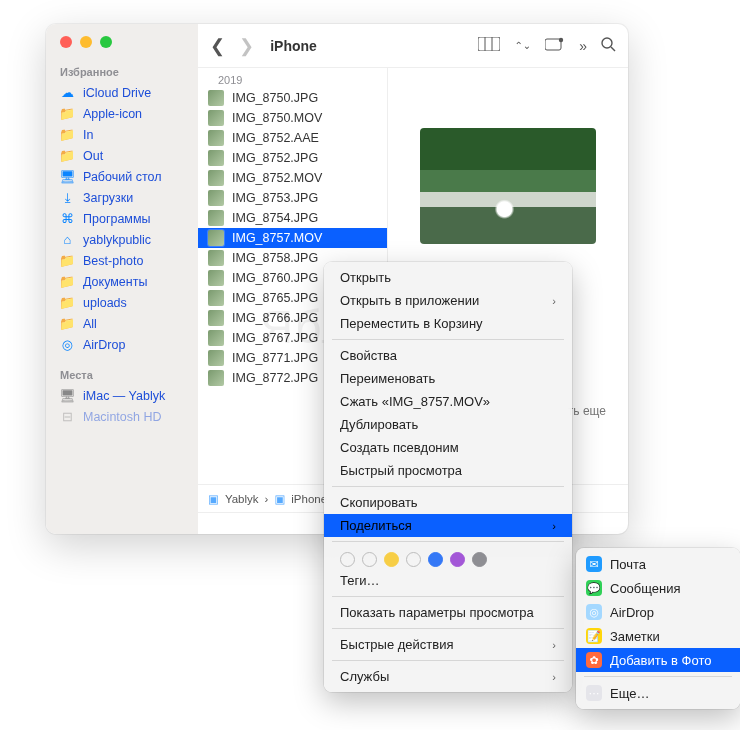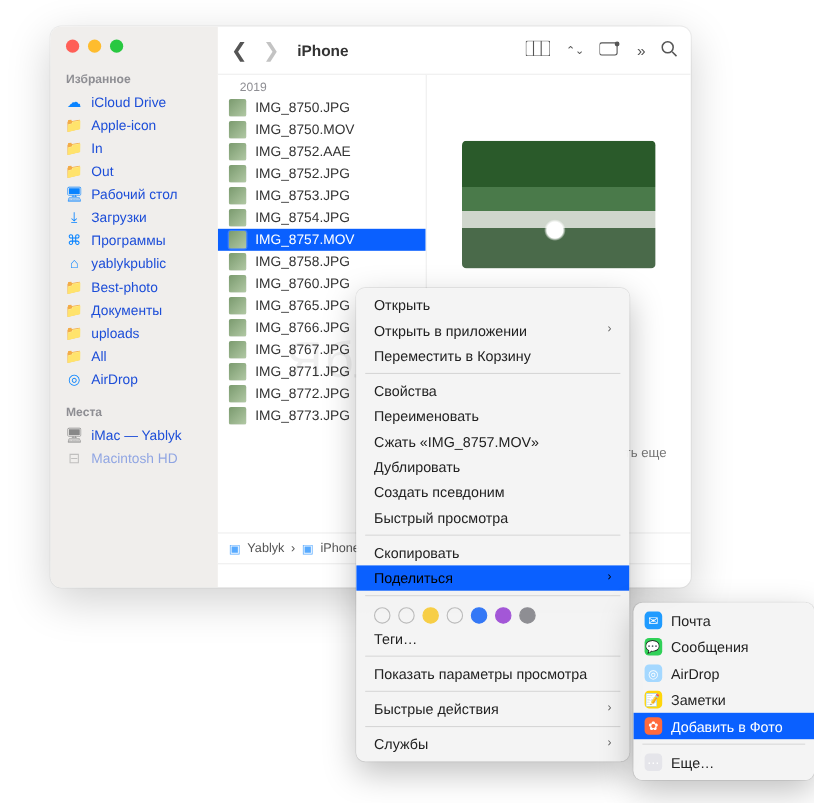--- a/index.html
+++ b/index.html
@@ -32,21 +32,21 @@
   .preview { flex: 1; padding: 60px 22px 0; display: flex; flex-direction: column; align-items: center; }
   .preview-img { width: 176px; height: 116px; border-radius: 4px; background:
     radial-gradient(circle at 48% 70%, #fff 0 6%, transparent 8%),
     linear-gradient(180deg, #2a5a2a 0 36%, #4a7a4a 36% 55%, #cfd6cc 55% 68%, #4a6a4a 68% 100%);
   }
   .pathbar { height: 28px; border-top: 1px solid #eee; display: flex; align-items: center; gap: 6px; padding: 0 10px; font-size: 11.5px; color: #555; }
   .pathbar .fic { color: #57aaff; }
   .statusbar { height: 22px; border-top: 1px solid #eee; display: flex; align-items: center; justify-content: center; font-size: 11px; color: #555; }
   .contextmenu { position: absolute; left: 324px; top: 262px; width: 248px; background: #f3f3f3ee; backdrop-filter: blur(10px);
     border-radius: 8px; box-shadow: 0 10px 30px rgba(0,0,0,.25), 0 0 0 1px rgba(0,0,0,.08); padding: 4px 0; font-size: 13px; color: #222; z-index: 10; }
-  .mi { padding: 4px 16px; display: flex; justify-content: space-between; cursor: default; }
+  .mi { padding: 4px 16px; display: flex; align-items: center; justify-content: space-between; cursor: default; }
   .mi.sel { background: #0a60ff; color: #000000; }
   .msep { height: 1px; background: rgba(0,0,0,.12); margin: 4px 8px; }
   .mi .chev { font-size: 11px; opacity: .7; }
   .mi.sel .chev { opacity: 1; }
   .tagrow { display: flex; gap: 7px; padding: 6px 16px 2px; }
   .tg { width: 15px; height: 15px; border-radius: 50%; border: 1.5px solid #bbb; }
   .submenu { position: absolute; left: 576px; top: 548px; width: 164px; background: #f3f3f3ee; border-radius: 8px;
     box-shadow: 0 10px 30px rgba(0,0,0,.25), 0 0 0 1px rgba(0,0,0,.08); padding: 4px 0; font-size: 13px; color: #222; z-index: 11; }
   .smi { padding: 4px 10px; display: flex; align-items: center; gap: 8px; cursor: default; }
   .smi.sel { background: #0a60ff; color: #fff; }
@@ -178,20 +178,24 @@
             <div class="frow">
               <span class="thumb"></span>
               <span>IMG_8752.AAE</span>
             </div>
             <div class="frow">
               <span class="thumb"></span>
               <span>IMG_8752.JPG</span>
             </div>
             <div class="frow">
               <span class="thumb"></span>
+              <span>IMG_8752.MOV</span>
+            </div>
+            <div class="frow">
+              <span class="thumb"></span>
               <span>IMG_8753.JPG</span>
             </div>
             <div class="frow">
               <span class="thumb"></span>
               <span>IMG_8754.JPG</span>
             </div>
             <div class="frow sel">
               <span class="thumb"></span>
               <span>IMG_8757.MOV</span>
             </div>
@@ -215,24 +219,20 @@
               <span class="thumb"></span>
               <span>IMG_8767.JPG</span>
             </div>
             <div class="frow">
               <span class="thumb"></span>
               <span>IMG_8771.JPG</span>
             </div>
             <div class="frow">
               <span class="thumb"></span>
               <span>IMG_8772.JPG</span>
-            </div>
-            <div class="frow">
-              <span class="thumb"></span>
-              <span>IMG_8773.JPG</span>
             </div>
           </div>
       </div>
       <div class="preview">
         <div class="preview-img"></div>
         <div style="margin-top:160px;align-self:flex-end;font-size:12px;color:#777">ть еще</div>
       </div>
     </div>
 
     <div class="pathbar">

